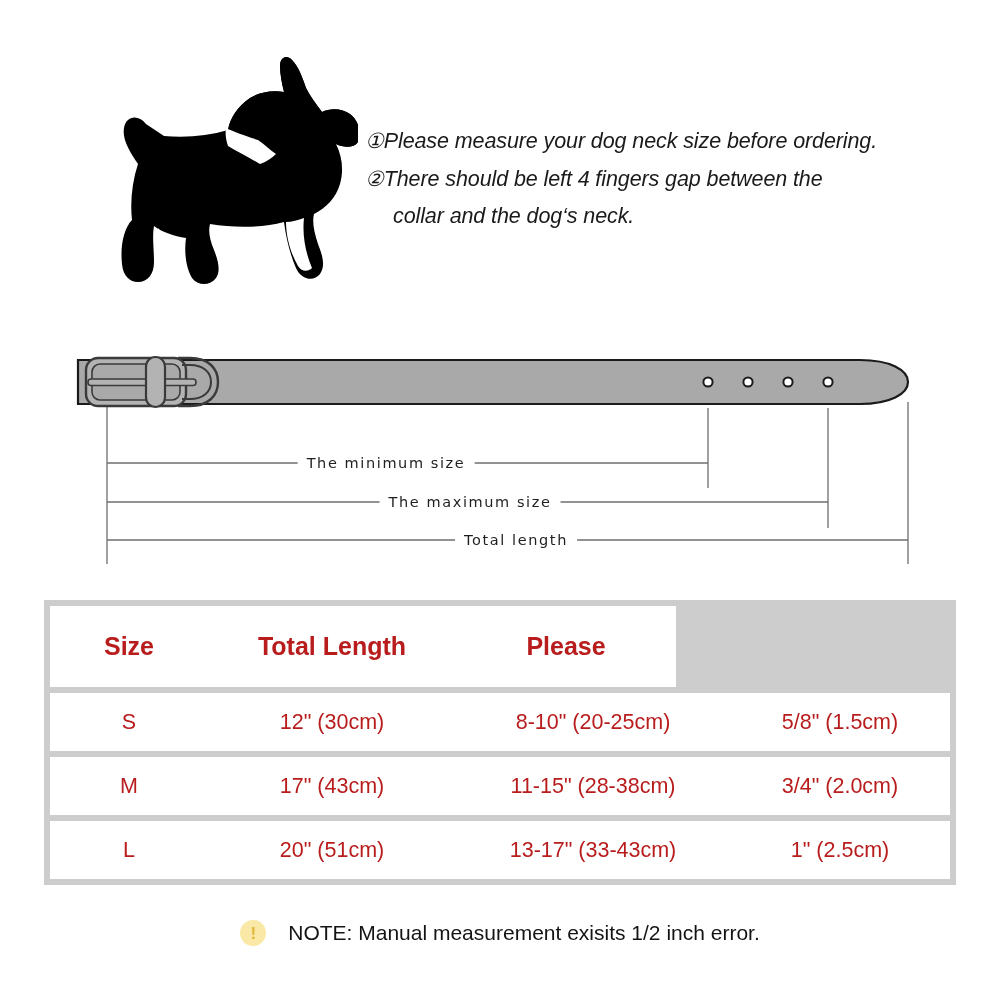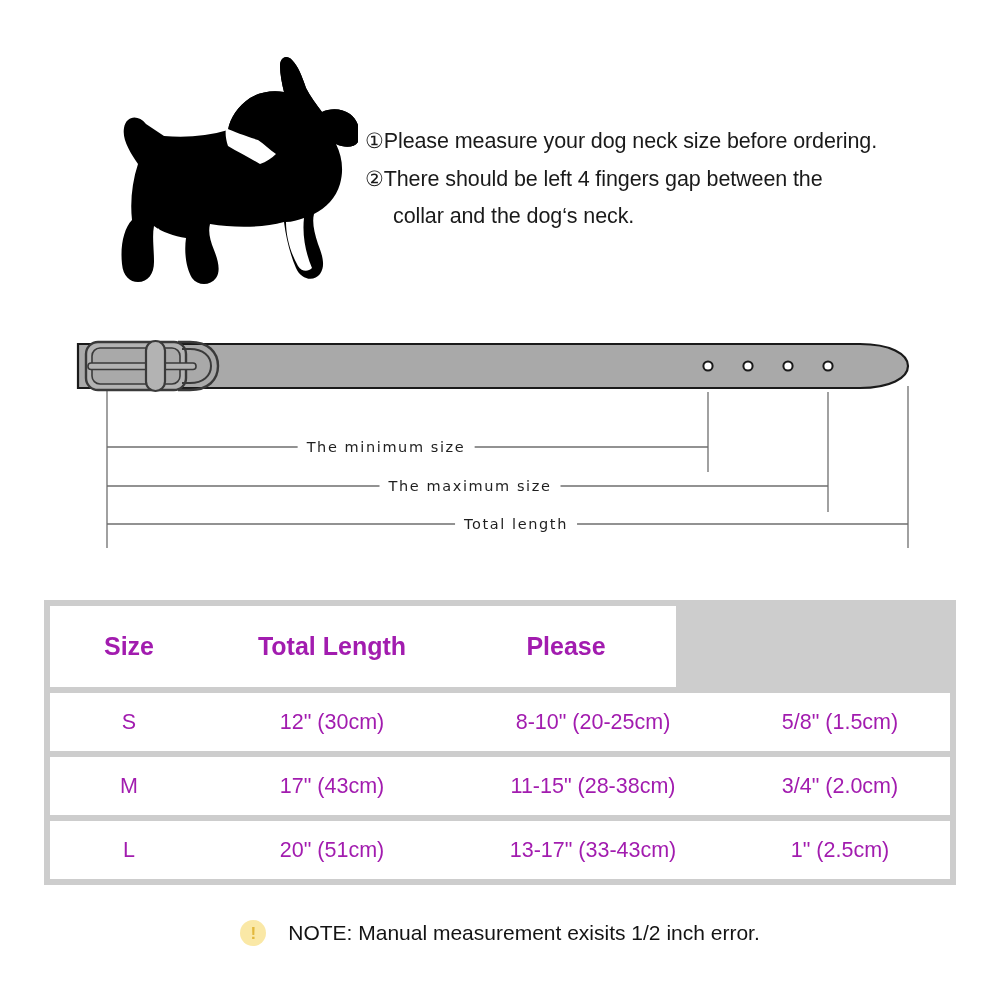--- a/index.html
+++ b/index.html
@@ -32,32 +32,33 @@
     position: absolute;
     left: 365px; top: 122px;
     width: 600px;
   }
   .instruction-line {
     font-size: 21.5px;
     line-height: 37px;
     color: #1a1a1a;
     white-space: nowrap;
     letter-spacing: -0.1px;
+    font-style: italic;
   }
   .instruction-line .num {
     font-size: 21px;
   }
   .instruction-cont {
     padding-left: 28px;
   }
 
   
   #belt-diagram {
     position: absolute;
-    left: 0; top: 300px;
+    left: 0; top: 316px;
     width: 1000px; height: 290px;
   }
   .dim-label {
     position: absolute;
     font-size: 14.5px;
     letter-spacing: 1.6px;
     color: #1f1f1f;
     white-space: nowrap;
     background: #ffffff;
     padding: 0 9px;
@@ -79,21 +80,21 @@
     background: #cdcdcd;
   }
   .t-row + .t-row { margin-top: 6px; }
   .t-cell {
     background: #ffffff;
     display: flex;
     align-items: center;
     justify-content: center;
     box-sizing: border-box;
     text-align: right;
-    color: #a21caf;
+    color: #b91c1c;
   }
   .t-head .t-cell {
     height: 81px;
     font-size: 25px;
     font-weight: bold;
   }
   .t-body .t-cell {
     height: 58px;
     font-size: 21.5px;
   }

